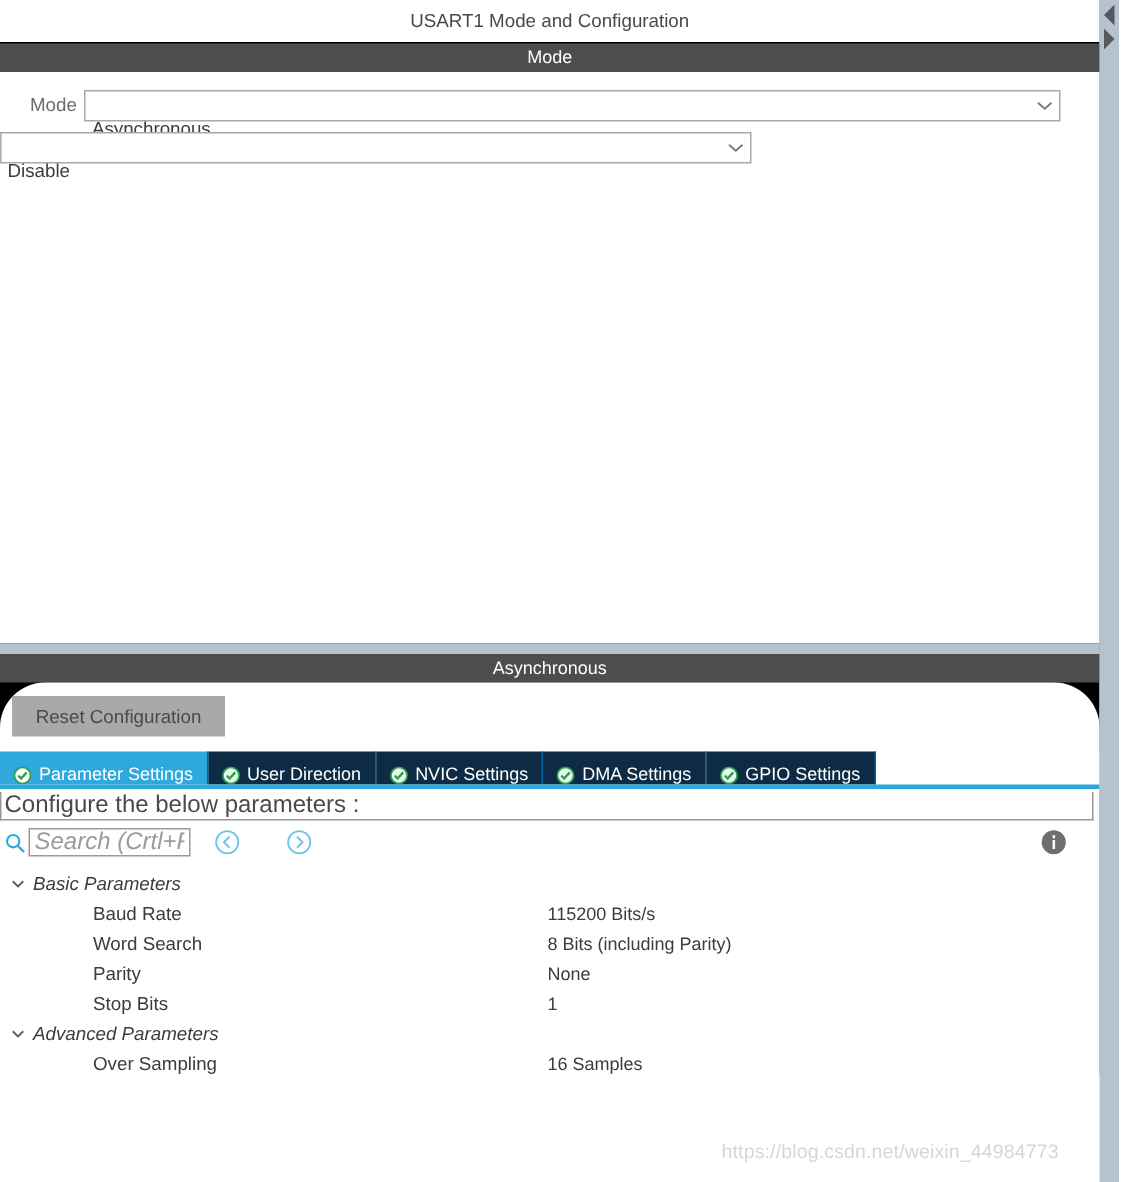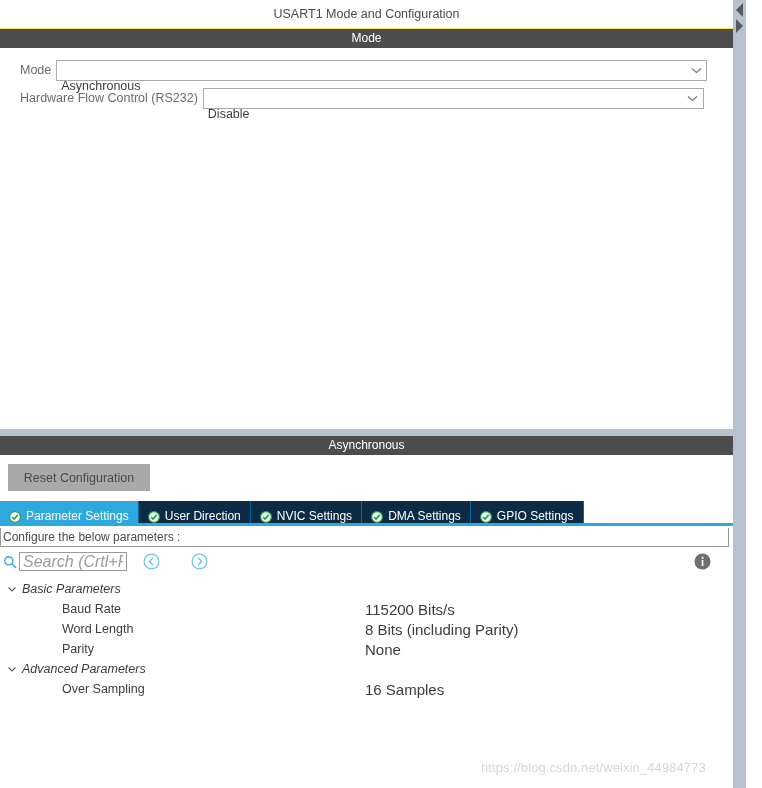--- a/index.html
+++ b/index.html
@@ -19,21 +19,21 @@
     background: #ffffff;
   }
 
   
   .panel {
     position: absolute;
     left: 0;
     top: 0;
     width: 733px;
     height: 716px;
-    background: #fde047;
+    background: #000000;
   }
 
   
   .window-title {
     position: absolute;
     left: 0; top: 0;
     width: 733px;
     height: 28px;
     line-height: 28px;
     text-align: center;
@@ -125,20 +125,21 @@
     background: #b6c3ce;
   }
 
   
   .config-body {
     position: absolute;
     left: 0; top: 455px;
     width: 733px;
     height: 333px;
     background: #ffffff;
+    border-radius: 30px;
   }
 
   .reset-button {
     position: absolute;
     left: 8px; top: 9px;
     width: 142px; height: 27px;
     background: #a9a9a9;
     border: none;
     color: #4a4a4a;
     font-size: 12.5px;
@@ -186,21 +187,21 @@
 
   
   .configure-bar {
     position: absolute;
     left: 0; top: 73px;
     width: 729px;
     height: 19px;
     border: 1px solid #9a9a9a;
     border-top: none;
     background: #ffffff;
-    font-size: 12px;
+    font-size: 16px;
     color: #4a4a4a;
     line-height: 18px;
     padding-left: 2px;
     white-space: nowrap;
   }
 
   
   .search-row {
     position: absolute;
     left: 0; top: 96px;
@@ -277,21 +278,21 @@
     position: absolute;
     left: 62px;
     font-size: 12.5px;
     color: #3c3c3c;
     white-space: nowrap;
     text-align: center;
   }
   .tree-row-value {
     position: absolute;
     left: 365px;
-    font-size: 15px;
+    font-size: 12px;
     color: #3c3c3c;
     white-space: nowrap;
   }
 
   
   .splitter {
     position: absolute;
     left: 733px; top: 0;
     width: 13px;
     height: 788px;
@@ -342,21 +343,20 @@
           <span class="combo-value">Asynchronous</span>
           <span class="combo-arrow">
             <svg width="11" height="7" viewBox="0 0 11 7">
                 <path d="M1 1.5 L5.5 5.5 L10 1.5" stroke="#7a7a7a" stroke-width="1.3" fill="none"></path>
               </svg>
           </span>
         </div>
       </div>
 
       <div class="form-row" id="row-flow">
-        <span class="form-label">Hardware Flow Control (RS232)</span>
         <div class="combo" id="combo-flow">
           <span class="combo-value">Disable</span>
           <span class="combo-arrow">
             <svg width="11" height="7" viewBox="0 0 11 7">
                 <path d="M1 1.5 L5.5 5.5 L10 1.5" stroke="#7a7a7a" stroke-width="1.3" fill="none"></path>
               </svg>
           </span>
         </div>
       </div>
 
@@ -447,26 +447,30 @@
             <span class="tree-chevron"><svg width="14" height="14" viewBox="0 0 14 14">
                 <path d="M3.5 5.5 L7 9 L10.5 5.5" stroke="#5a5a5a" stroke-width="1.2" fill="none"></path>
               </svg></span>
             <span class="tree-group-label">Basic Parameters</span>
           </div>
           <div class="tree-row">
             <span class="tree-row-label">Baud Rate</span>
             <span class="tree-row-value">115200 Bits/s</span>
           </div>
           <div class="tree-row">
-            <span class="tree-row-label">Word Length</span>
+            <span class="tree-row-label">Word Search</span>
             <span class="tree-row-value">8 Bits (including Parity)</span>
           </div>
           <div class="tree-row">
             <span class="tree-row-label">Parity</span>
             <span class="tree-row-value">None</span>
+          </div>
+          <div class="tree-row">
+            <span class="tree-row-label">Stop Bits</span>
+            <span class="tree-row-value">1</span>
           </div>
           <div class="tree-group">
             <span class="tree-chevron"><svg width="14" height="14" viewBox="0 0 14 14">
                 <path d="M3.5 5.5 L7 9 L10.5 5.5" stroke="#5a5a5a" stroke-width="1.2" fill="none"></path>
               </svg></span>
             <span class="tree-group-label">Advanced Parameters</span>
           </div>
           <div class="tree-row">
             <span class="tree-row-label">Over Sampling</span>
             <span class="tree-row-value">16 Samples</span>

